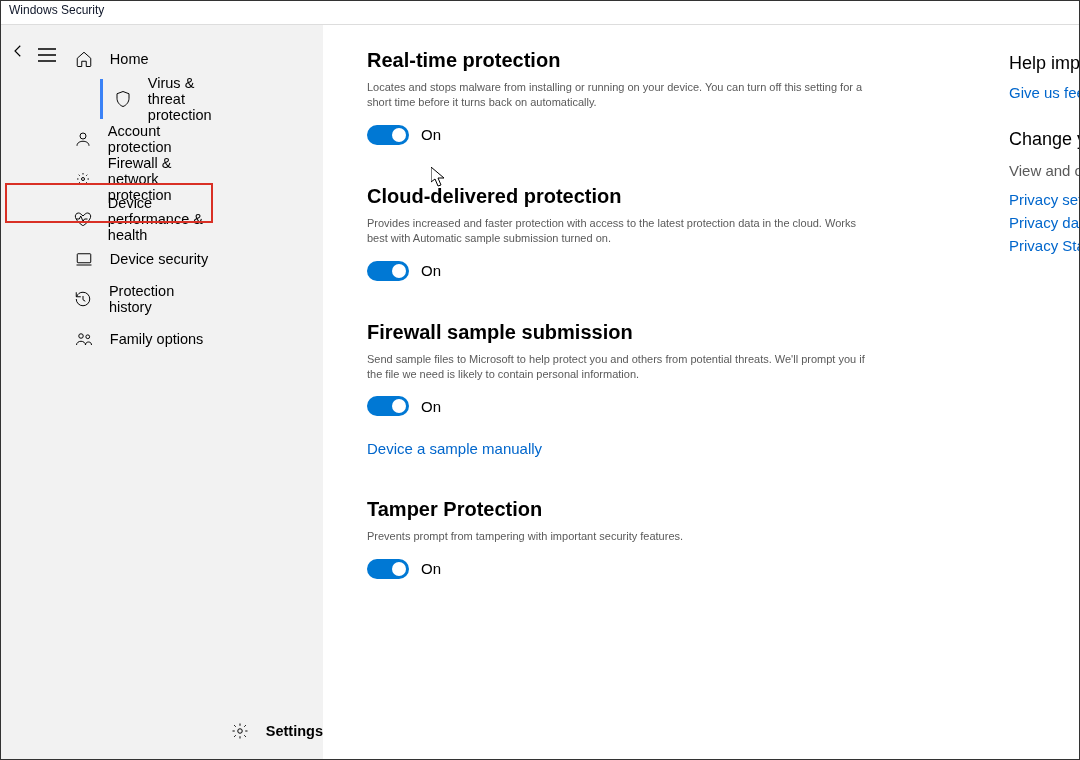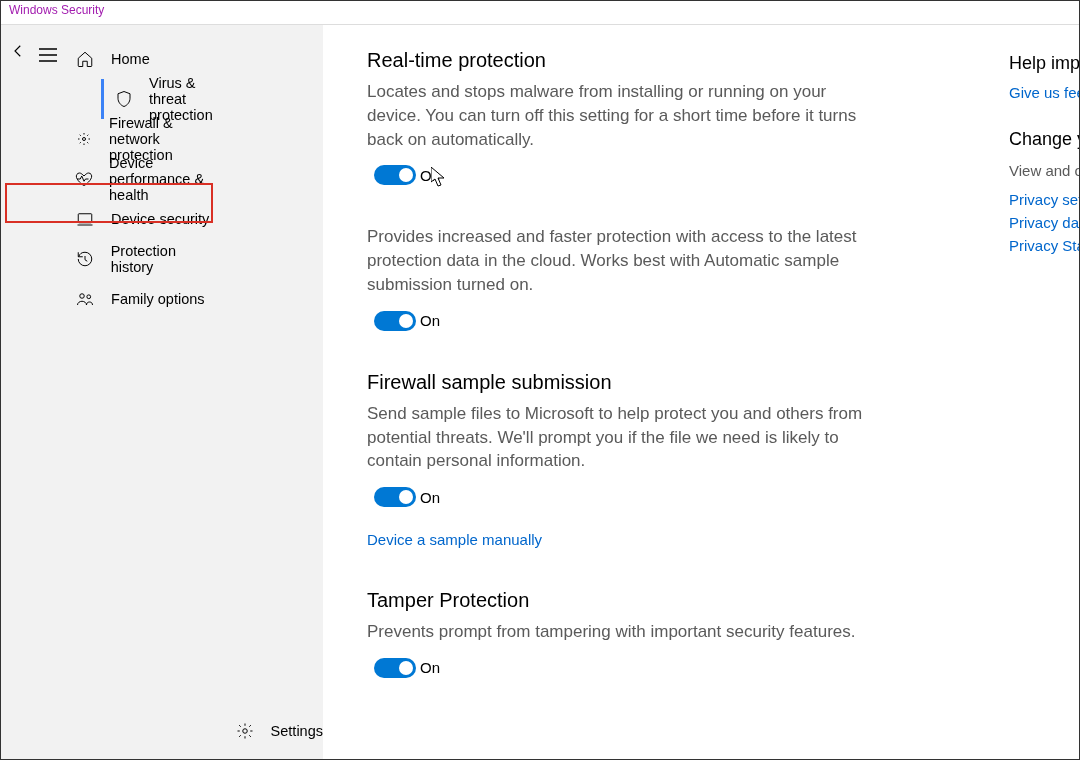--- a/index.html
+++ b/index.html
@@ -10,21 +10,21 @@
       width: 1080px;
       height: 760px;
       overflow: hidden;
       border: 1px solid #333;
       position: relative;
     }
     .titlebar {
       height: 24px;
       padding: 2px 8px;
       font-size: 12px;
-      color: #a21caf;
+      color: #0f172a;
       border-bottom: 1px solid #ddd;
       background: #fff;
     }
     .app {
       display: flex;
       height: calc(100% - 24px);
     }
     .sidebar {
       width: 322px;
       background: #f2f2f2;
@@ -70,45 +70,45 @@
       left: 4px;
       top: 158px;
       width: 208px;
       height: 40px;
       border: 2px solid #d93025;
       pointer-events: none;
     }
     .sidebar-footer {
       margin-top: auto;
       padding-bottom: 8px;
+      font-weight: bold;
     }
     .main {
       flex: 1;
       padding: 24px 40px 0 44px;
       overflow: hidden;
     }
     .section { margin-bottom: 40px; }
     .section h2 {
       font-size: 20px;
-      font-weight: 400;
+      font-weight: 700;
       color: #000;
       margin-bottom: 8px;
     }
     .section p {
-      font-size: 17px;
+      font-size: 11px;
       color: #5a5a5a;
       line-height: 1.4;
       max-width: 500px;
       margin-bottom: 14px;
     }
     .toggle-row {
       display: flex;
       align-items: center;
-      gap: 4px;
-      margin-left: 7px;
+      gap: 12px;
     }
     .toggle {
       width: 42px;
       height: 20px;
       background: #0078d4;
       border-radius: 10px;
       position: relative;
       cursor: pointer;
     }
     .toggle::after {
@@ -194,20 +194,29 @@
 
       <div class="nav-item selected">
         <span class="icon-holder">
           <svg width="18" height="18" viewBox="0 0 24 24" fill="none" stroke="#000" stroke-width="1.3">
               <path d="M12 2l8 3v6c0 5-3.5 9.5-8 11-4.5-1.5-8-6-8-11V5l8-3z"></path>
             </svg>
         </span>
         <span>Virus &amp; threat protection</span>
       </div>
 
+      <div class="nav-item">
+        <span class="icon-holder">
+          <svg width="18" height="18" viewBox="0 0 24 24" fill="none" stroke="#000" stroke-width="1.3">
+              <circle cx="12" cy="8" r="4"></circle>
+              <path d="M4 21c0-4 4-6 8-6s8 2 8 6"></path>
+            </svg>
+        </span>
+        <span>Account protection</span>
+      </div>
 
       <div class="nav-item">
         <span class="icon-holder">
           <svg width="18" height="18" viewBox="0 0 24 24" fill="none" stroke="#000" stroke-width="1.3">
               <circle cx="12" cy="12" r="2"></circle>
               <path d="M12 4v2M12 18v2M4 12h2M18 12h2M6.3 6.3l1.4 1.4M16.3 16.3l1.4 1.4M6.3 17.7l1.4-1.4M16.3 7.7l1.4-1.4"></path>
             </svg>
         </span>
         <span>Firewall &amp; network protection</span>
       </div>
@@ -276,20 +285,21 @@
     <div class="section">
       <h2>Real-time protection</h2>
       <p>Locates and stops malware from installing or running on your device. You can turn off this setting for a short time before it turns back on automatically.</p>
       <div class="toggle-row">
         <div class="toggle"></div>
         <span class="toggle-label">On</span>
       </div>
     </div>
 
     <div class="section">
+      <h2>Cloud-delivered protection</h2>
       <p>Provides increased and faster protection with access to the latest protection data in the cloud. Works best with Automatic sample submission turned on.</p>
       <div class="toggle-row">
         <div class="toggle"></div>
         <span class="toggle-label">On</span>
       </div>
     </div>
 
     <div class="section">
       <h2>Firewall sample submission</h2>
       <p>Send sample files to Microsoft to help protect you and others from potential threats. We'll prompt you if the file we need is likely to contain personal information.</p>

